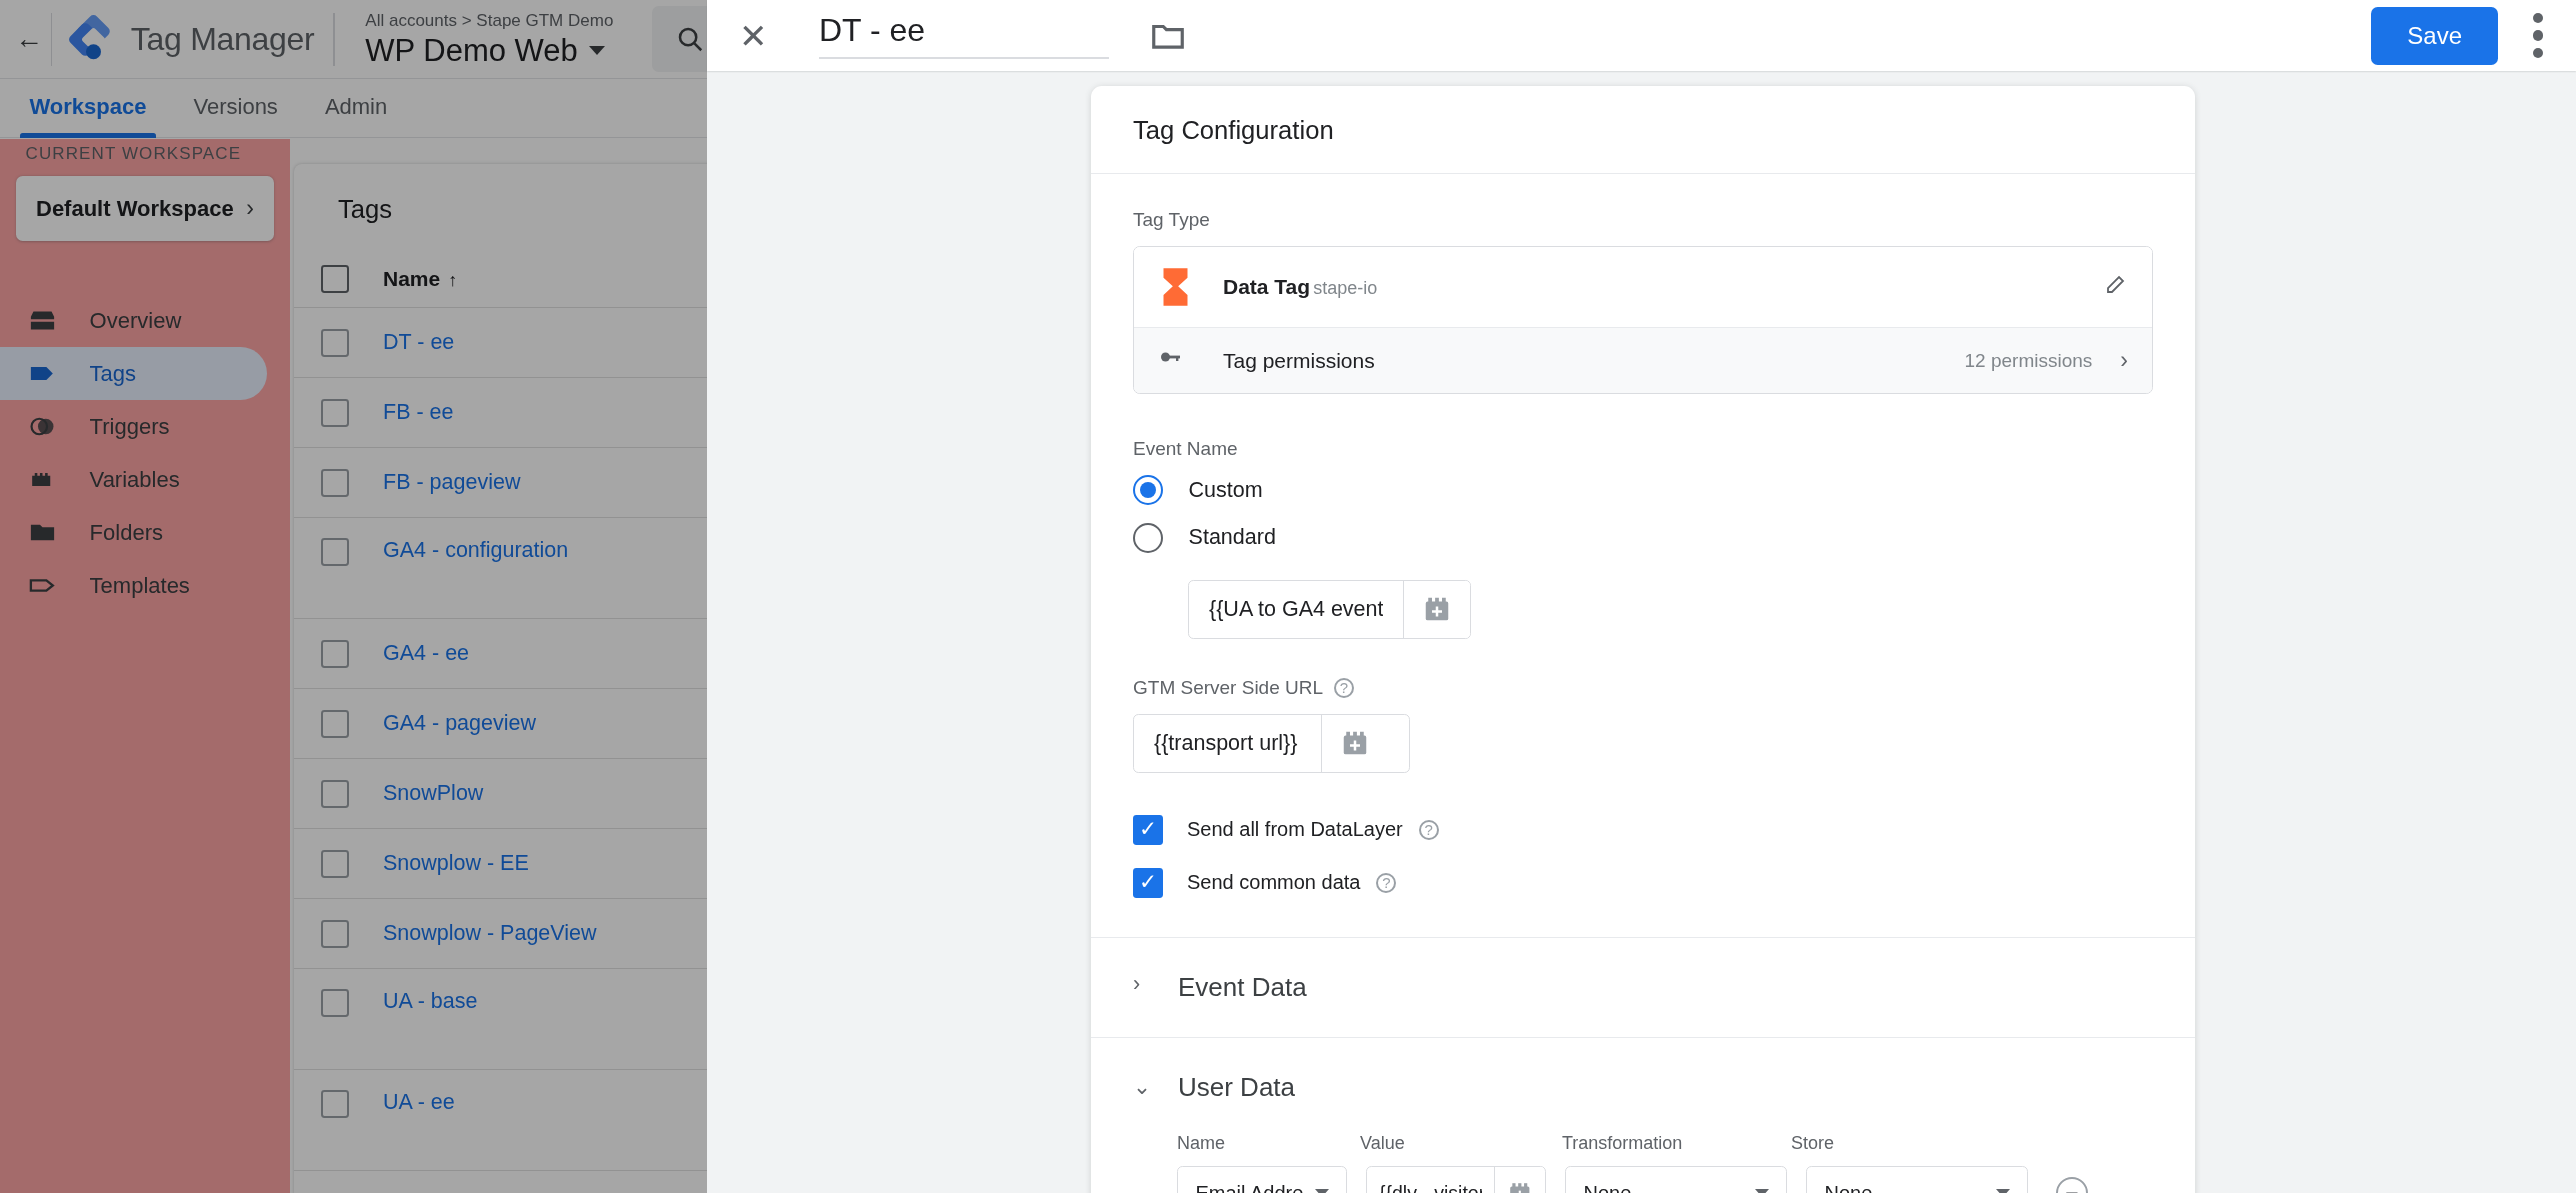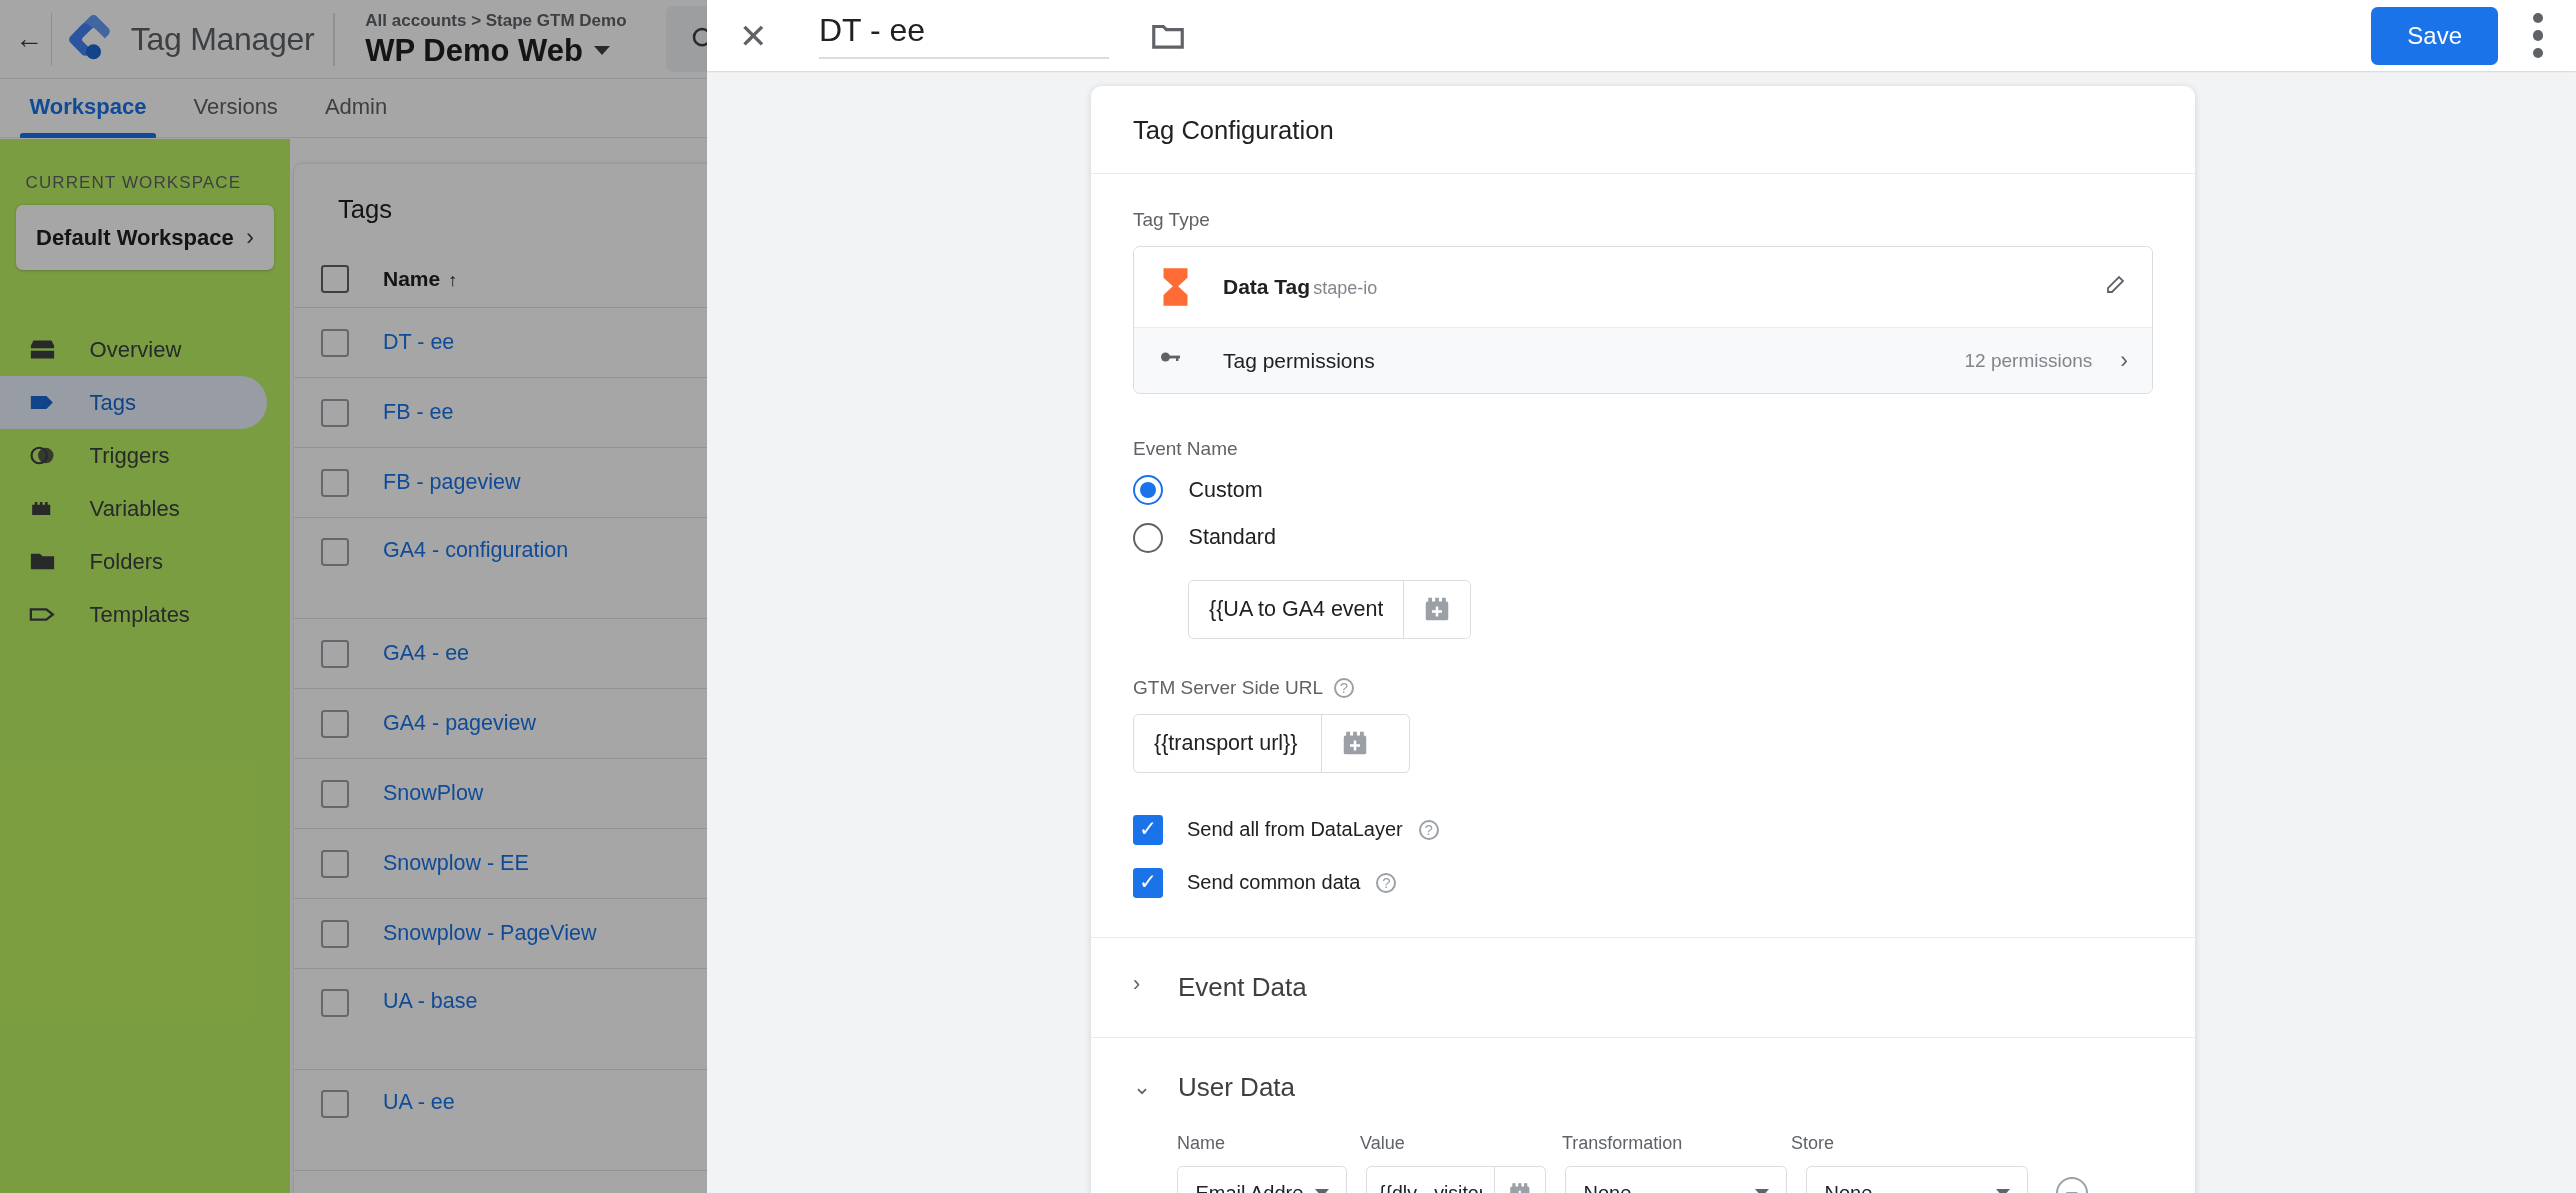--- a/index.html
+++ b/index.html
@@ -29,21 +29,21 @@
     color: #3c4043; font-size: 28px;
   }
   .topbar-divider {
     width: 1.3px; height: 53px; background: #dadce0; margin: 0 2.7px;
   }
   .gtm-logo { width: 53px; height: 53px; margin-left: 12px; position: relative; }
   .brand-name {
     font-size: 32px; color: #5f6368; margin-left: 10.8px;
     letter-spacing: -0.3px; white-space: nowrap;
   }
-  .ctx-block { margin-left: 28px; line-height: 1; font-weight: bold; }
+  .ctx-block { margin-left: 28px; line-height: 1; }
   .breadcrumb {
     font-size: 17px; color: #5f6368; margin-bottom: 6.7px; white-space: nowrap;
   }
   .ctx-title-row { display: flex; align-items: center; }
   .ctx-title {
     font-size: 31px; color: #202124; white-space: nowrap;
   }
   .ctx-caret {
     margin-left: 10.8px; width: 0; height: 0;
     border-left: 8.8px solid transparent; border-right: 8.8px solid transparent;
@@ -71,21 +71,21 @@
   }
   .tab.active { color: #1a73e8; font-weight: bold; }
   .tab.active::after {
     content: ""; position: absolute; left: 8px; right: 8px; bottom: -1.3px;
     height: 5.4px; background: #1a73e8; border-radius: 2.7px 2.7px 0 0;
   }
 
   
   .sidebar {
     position: absolute; top: 139px; left: 0; width: 290px; bottom: 0;
-    background: #bef264; padding-top: 34px;
+    background: #fca5a5; padding-top: 5px;
   }
   .sidebar-label {
     font-size: 17px; color: #5f6368; letter-spacing: 1.1px;
     margin: 0 0 12px 25.6px; font-weight: normal;
   }
   .workspace-card {
     margin: 0 16px 0 16px; height: 65px; border-radius: 6.7px;
     background: #ffffff; box-shadow: 0 0.7px 2.7px rgba(60,64,67,.3);
     display: flex; align-items: center; justify-content: space-between;
     padding: 0 20px;

